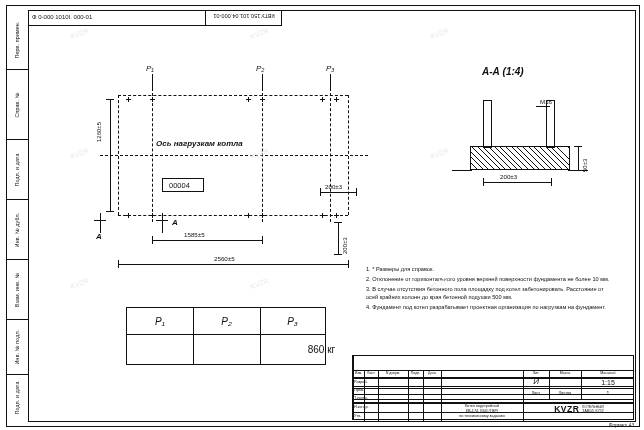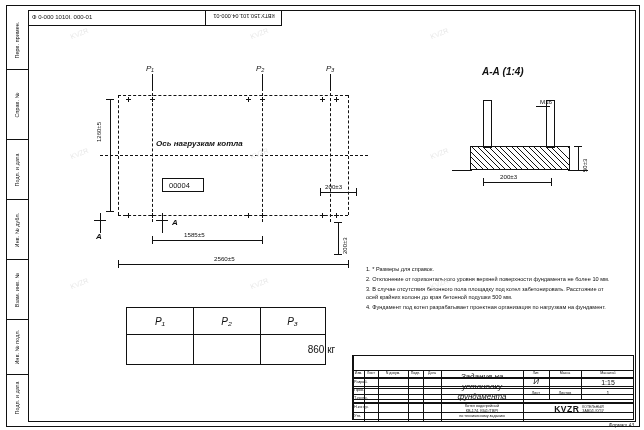--- a/index.html
+++ b/index.html
@@ -241,25 +241,20 @@
     <div class="cell" style="left:0;top:22px;width:25px;height:8px;justify-content:flex-start;padding-left:1px;font-size:3.8px;">Разраб.</div>
     <div class="h" style="top:30px;"></div>
     <div class="cell" style="left:0;top:30px;width:25px;height:8px;justify-content:flex-start;padding-left:1px;font-size:3.8px;">Пров.</div>
     <div class="h" style="top:38px;"></div>
     <div class="cell" style="left:0;top:38px;width:25px;height:9px;justify-content:flex-start;padding-left:1px;font-size:3.8px;">Т.контр.</div>
     <div class="h" style="top:47px;"></div>
     <div class="cell" style="left:0;top:47px;width:25px;height:9px;justify-content:flex-start;padding-left:1px;font-size:3.8px;">Н.контр.</div>
     <div class="h" style="top:56px;"></div>
     <div class="cell" style="left:0;top:56px;width:25px;height:9px;justify-content:flex-start;padding-left:1px;font-size:3.8px;">Утв.</div>
 
-    <div class="cell" style="left:88px;top:16px;width:82px;height:30px;flex-direction:column;">
-      <div class="tname">Задание на</div>
-      <div class="tname">установку</div>
-      <div class="tname">фундамента</div>
-    </div>
     <div class="h" style="top:46px;"></div>
 
     <div class="cell" style="left:88px;top:46px;width:82px;height:19px;flex-direction:column;font-size:3.8px;line-height:1.3;">
       <div>Котел водогрейный</div>
       <div>КВ-174. КБД (ГВР)</div>
       <div>по техническому заданию</div>
     </div>
 
     <div class="v" style="left:196px;top:14px;height:18px;"></div>
     <div class="v" style="left:228px;top:14px;height:18px;"></div>

